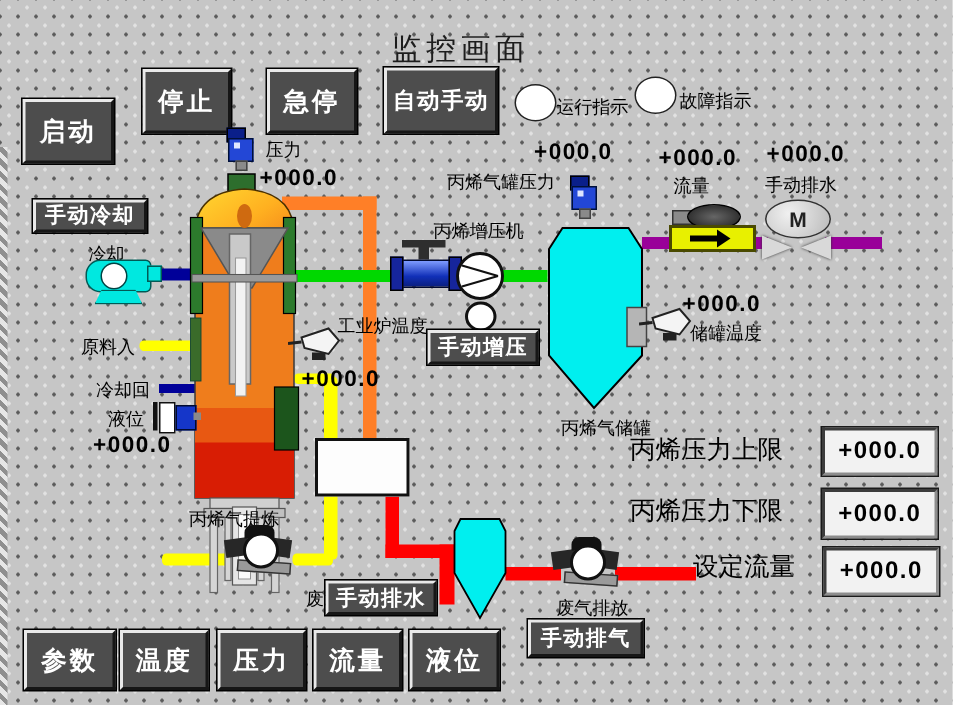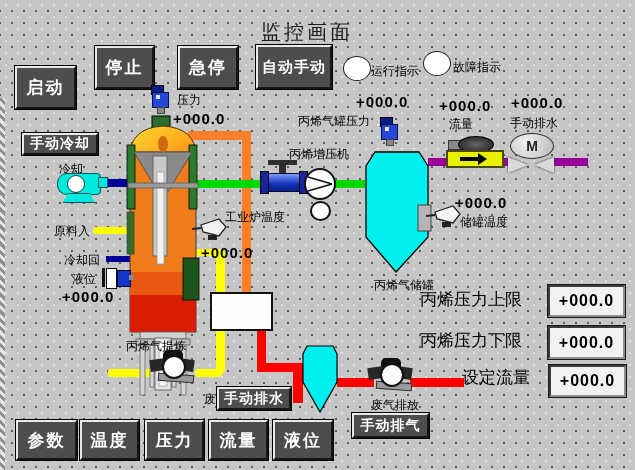--- a/index.html
+++ b/index.html
@@ -242,20 +242,21 @@
       <div class="body"></div>
       <div class="fl"></div>
       <div class="fr"></div>
   </div>
   <svg class="abs" style="left:303px; top:167px;" width="34" height="34" viewBox="0 0 34 34">
     <circle cx="17" cy="17" r="15" fill="#fff" stroke="#111" stroke-width="2"></circle>
     <line x1="5" y1="10" x2="29" y2="17" stroke="#111" stroke-width="1.5"></line>
     <line x1="5" y1="24" x2="29" y2="17" stroke="#111" stroke-width="1.5"></line>
   </svg>
   <div class="abs comp-circle" style="left:310px; top:201px; width:17px; height:16px;"></div>
+  <div class="abs btn3d btn-sm" style="left:285px; top:220px; width:74px; height:23px;">手动增压</div>
 
   <svg class="abs" style="left:362px; top:149px;" width="70" height="126" viewBox="0 0 70 126">
     <polygon points="13,3 57,3 66,17 66,88 34,123 4,88 4,17" fill="#00efef" stroke="#000" stroke-width="1.3"></polygon>
     <rect x="56" y="56" width="13" height="26" fill="#b5b5b5" stroke="#444"></rect>
   </svg>
   <div class="abs lbl" style="left:374px; top:277px;">丙烯气储罐</div>
 
   <div class="abs val" style="left:455px; top:194px;">+000.0</div>
   <svg class="abs sensor-temp" style="left:426px; top:202px;" viewBox="0 0 36 28">
     <line x1="0" y1="14" x2="9" y2="13" stroke="#222" stroke-width="2"></line>

